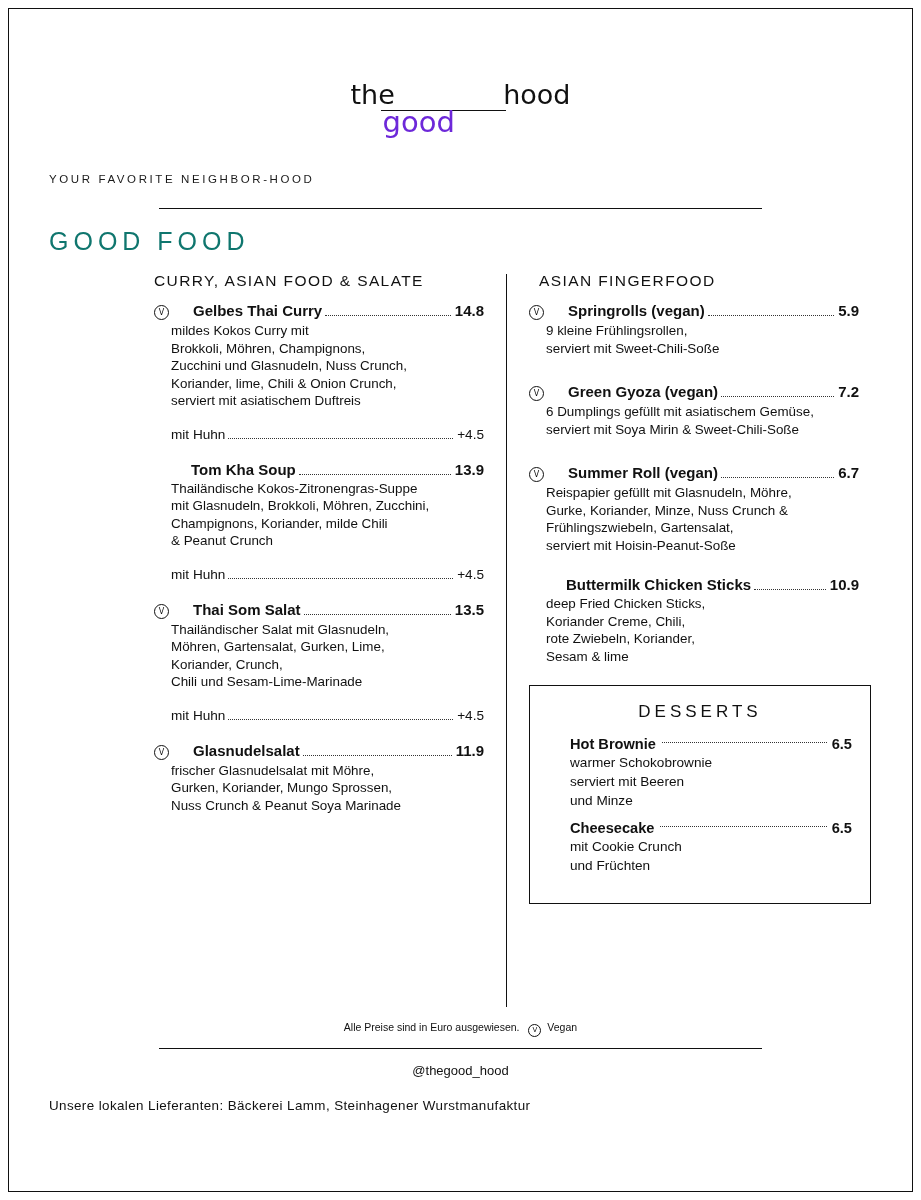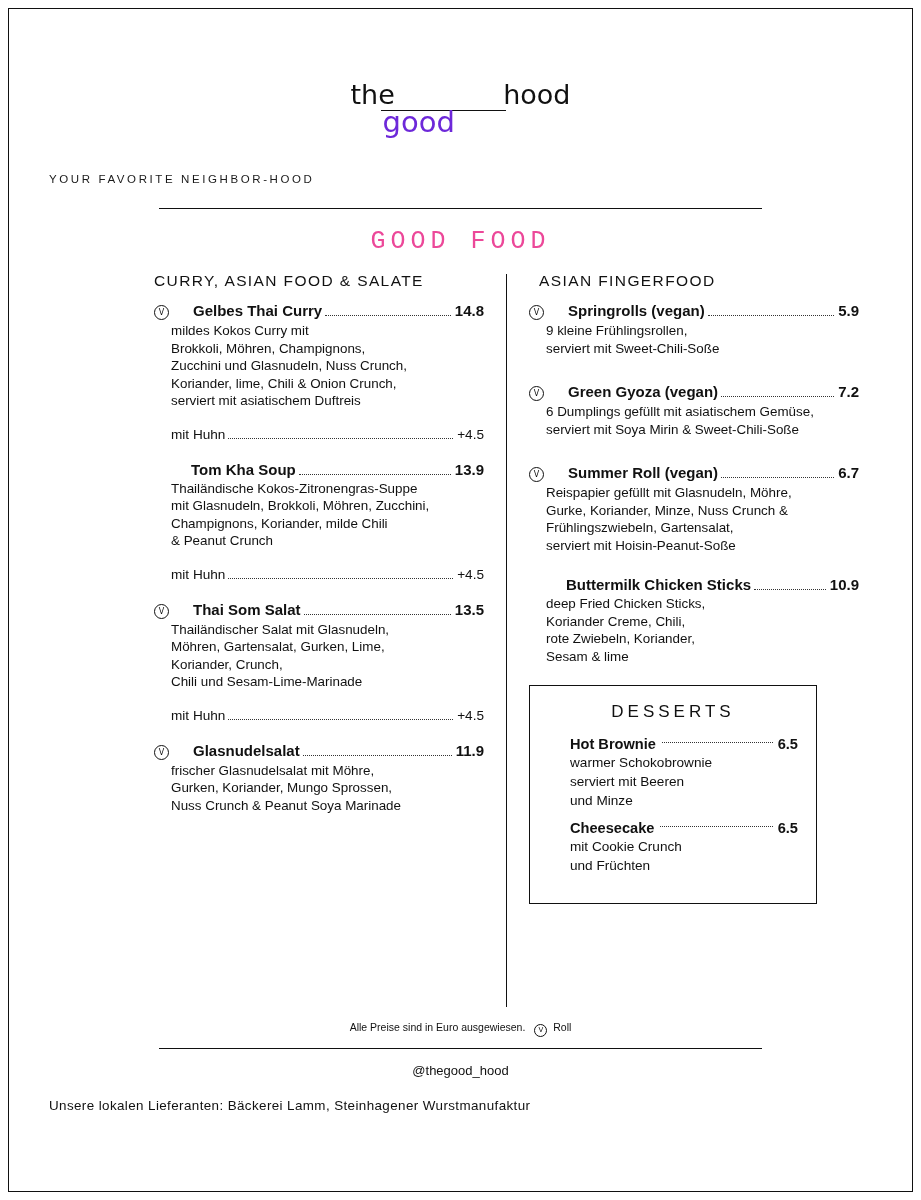--- a/index.html
+++ b/index.html
@@ -94,25 +94,24 @@
     font-family: "Liberation Sans", sans-serif;
   }
 
   .rule-top {
     margin: 23px 110px 0 110px;
     border-top: 1.6px solid #111;
   }
 
   .section-title {
     margin-top: 18px;
-    text-align: center;
     font-size: 25px;
     letter-spacing: 5px;
-    color: #ec4899;
-    font-family: Liberation Mono, monospace;
+    color: #0f766e;
+    font-family: Liberation Sans, sans-serif;
     font-weight: 400;
   }
 
   
   .cols {
     position: relative;
     margin-top: 16px;
     display: flex;
   }
   .col-left {
@@ -206,21 +205,21 @@
   }
   .addon .addon-price { flex: 0 0 auto; }
 
   
   .col-right .item { margin-bottom: 20px; }
 
   
   .desserts {
     margin-top: 14px;
     margin-left: 0;
-    width: 288px;
+    width: 342px;
     border: 1.3px solid #111;
     padding: 16px 18px 22px 18px;
     box-sizing: border-box;
     position: relative;
   }
   .desserts::after {
     content: "";
     position: absolute;
     left: 4px; right: 4px; top: 4px; bottom: 4px;
     border: 0px solid #111;
@@ -455,21 +454,21 @@
               <div class="dessert-desc">mit Cookie Crunch
 und Früchten</div>
             </div>
           </div>
         </div>
       </div>
 
       <div class="footer-note">
         <span>Alle Preise sind in Euro ausgewiesen.</span>
         <span class="vgn">V</span>
-        <span>Roll</span>
+        <span>Vegan</span>
       </div>
 
       <div class="rule-bot"></div>
 
       <div class="handle">@thegood_hood</div>
 
 
       <div class="suppliers">Unsere lokalen Lieferanten: Bäckerei Lamm, Steinhagener Wurstmanufaktur</div>
 
     </div>

